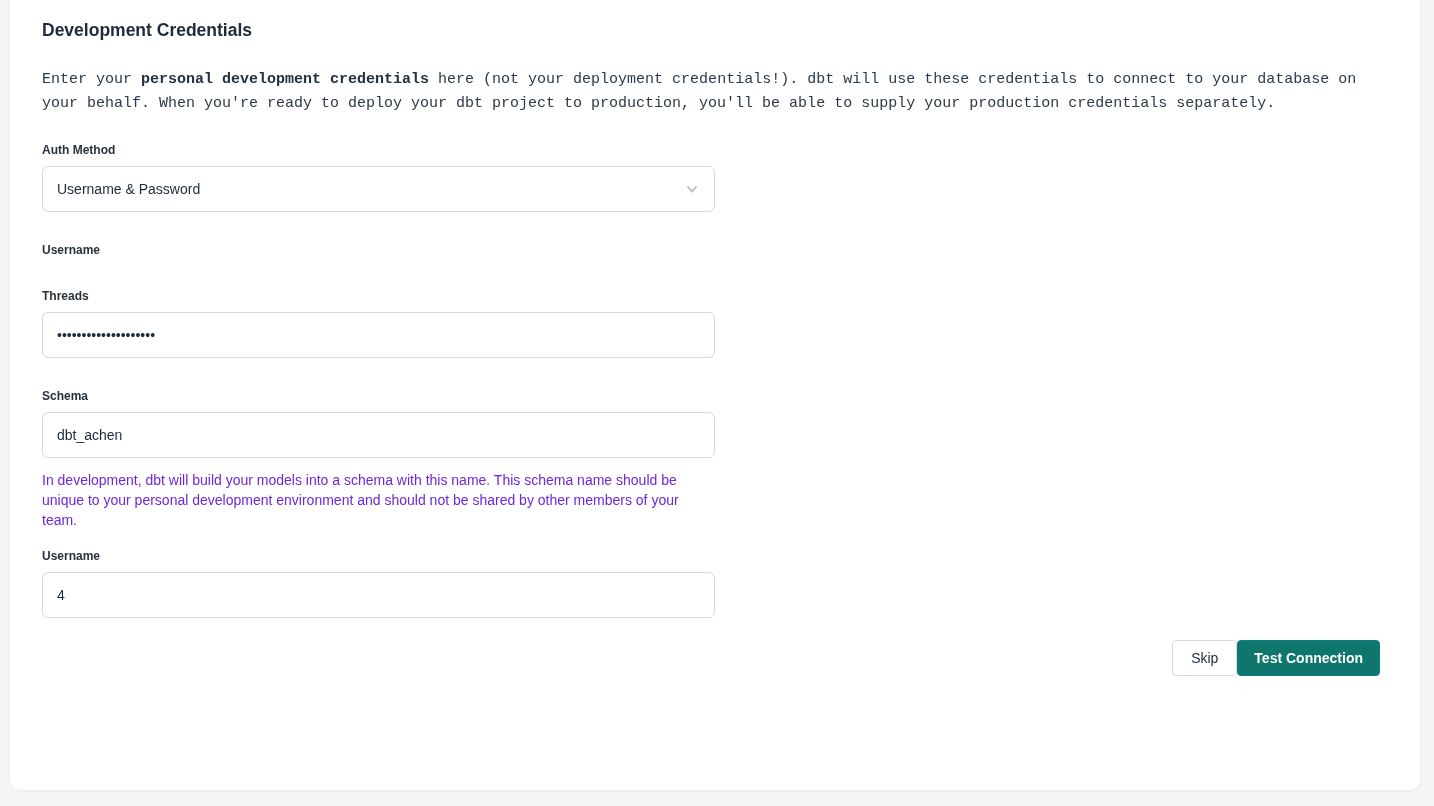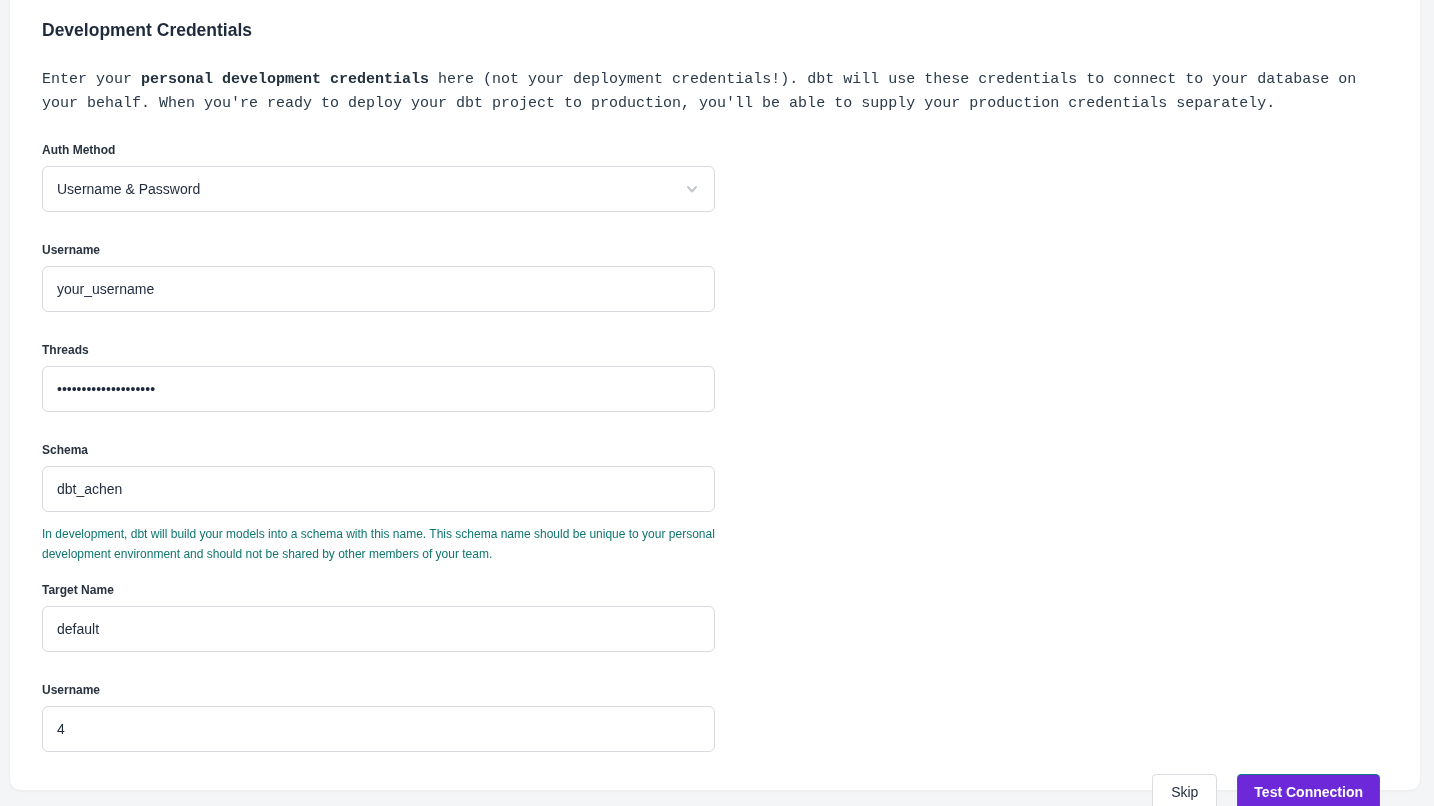--- a/index.html
+++ b/index.html
@@ -68,48 +68,48 @@
   .select {
     display: flex;
     align-items: center;
     justify-content: space-between;
     cursor: pointer;
   }
   .select-value { font-size: 14px; color: #1f2a3c; }
   .chevron { display: flex; align-items: center; }
   .help-text {
     margin-top: 12px;
-    font-size: 12px;
+    font-size: 14px;
     line-height: 20px;
-    color: #0f766e;
+    color: #6d28d9;
     max-width: 673px;
   }
   .footer {
     margin-top: 22px;
     display: flex;
     justify-content: flex-end;
     align-items: center;
-    gap: 20px;
+    gap: 0;
   }
   .btn {
     height: 36px;
     border-radius: 4px;
     font-family: "Liberation Sans", sans-serif;
     font-size: 14px;
     cursor: pointer;
   }
   .btn-secondary {
     background: #ffffff;
     border: 1px solid #d9dce0;
     color: #1f2a3c;
     padding: 0 18px;
     font-weight: 400;
   }
   .btn-primary {
-    background: #6d28d9;
+    background: #0f766e;
     border: 1px solid #0f7d7d;
     color: #ffffff;
     padding: 0 16px;
     font-weight: 700;
   }
 </style>
 </head>
 <body>
 
 <div class="page">
@@ -128,38 +128,33 @@
           <span class="chevron">
             <svg width="16" height="16" viewBox="0 0 16 16" fill="none">
               <polyline points="4,6 8,10.5 12,6" stroke="#c2c6cb" stroke-width="2" stroke-linecap="round" stroke-linejoin="round"></polyline>
             </svg>
           </span>
         </div>
       </div>
 
       <div class="group">
         <label class="field-label">Username</label>
-        <input type="text" class="text-input" value="your_username" style="">
       </div>
 
       <div class="group">
         <label class="field-label">Threads</label>
         <input type="text" class="text-input" value="••••••••••••••••••••" style="">
       </div>
 
       <div class="group schema-group">
         <label class="field-label">Schema</label>
         <input type="text" class="text-input" value="dbt_achen" style="">
         <p class="help-text">In development, dbt will build your models into a schema with this name. This schema name should be unique to your personal development environment and should not be shared by other members of your team.</p>
       </div>
 
-      <div class="group">
-        <label class="field-label">Target Name</label>
-        <input type="text" class="text-input" value="default" style="">
-      </div>
 
       <div class="group last">
         <label class="field-label">Username</label>
         <input type="text" class="text-input" value="4" style="">
       </div>
 
     </div>
 
     <div class="footer">
       <button class="btn btn-secondary">Skip</button>

